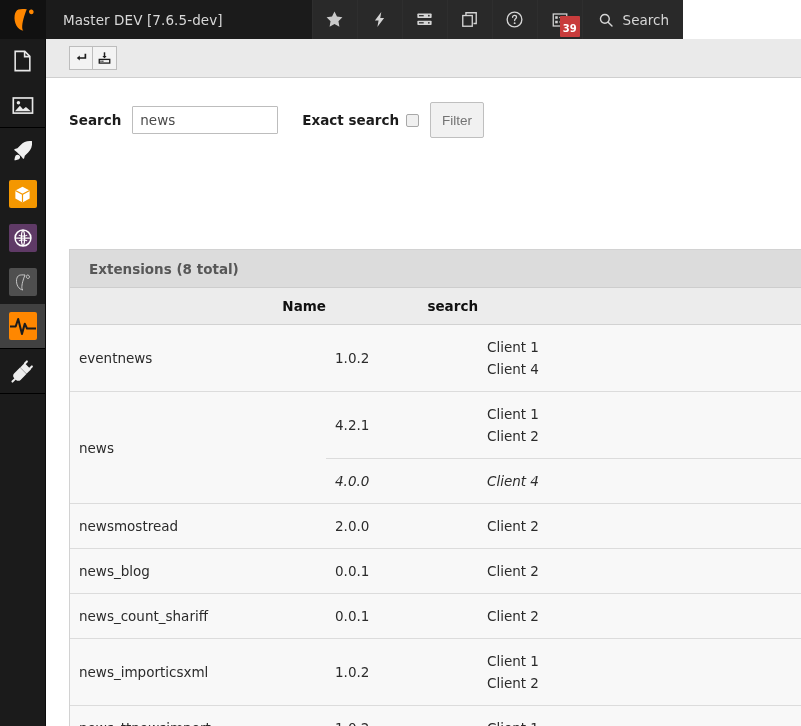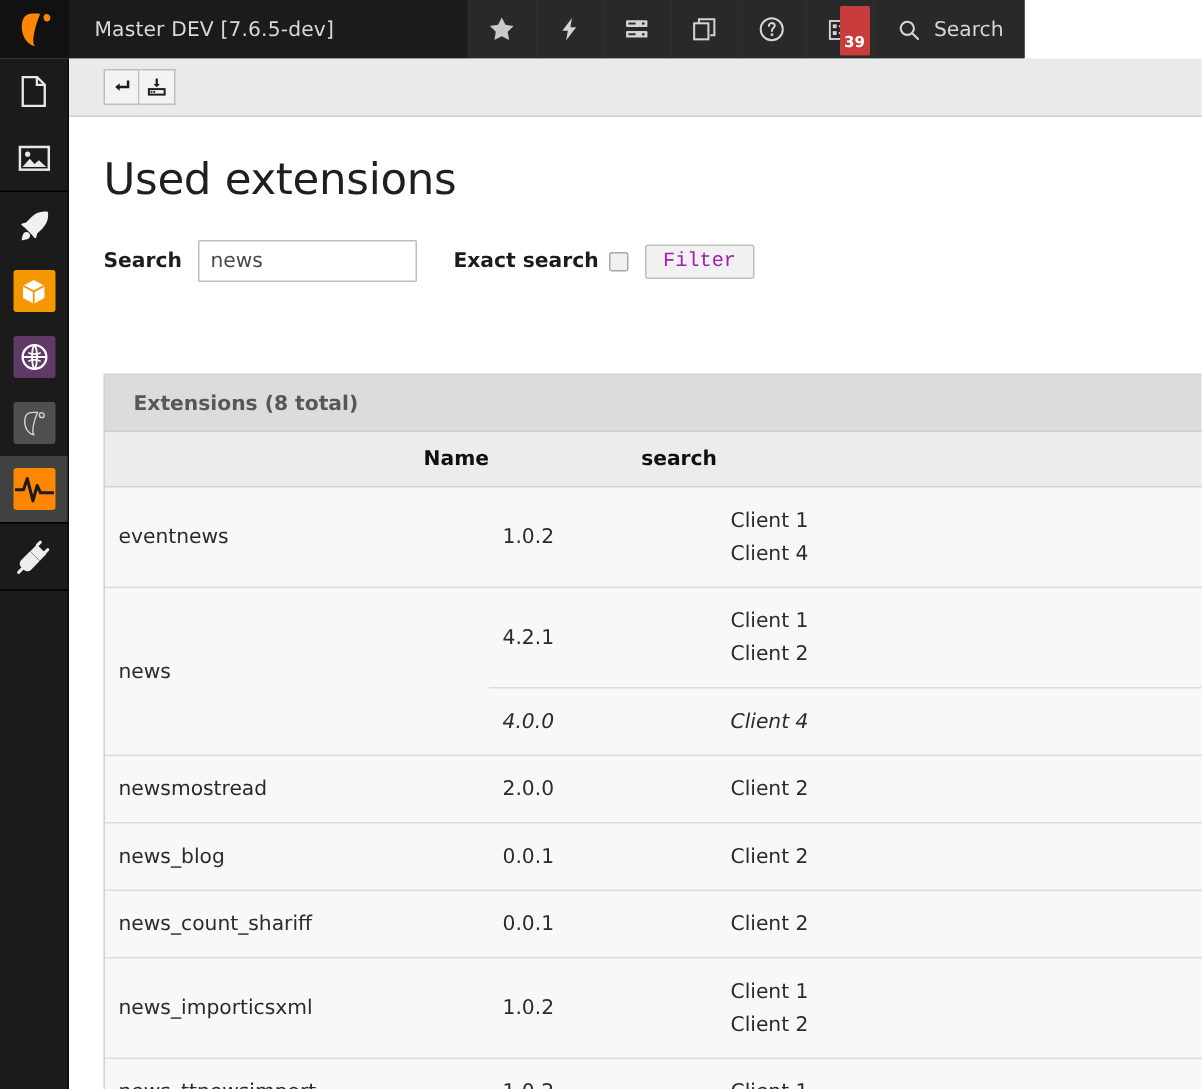--- a/index.html
+++ b/index.html
@@ -41,21 +41,21 @@
   }
   .tb-item svg { display: block; }
   #badge {
     position: absolute;
     right: 2px; bottom: 2px;
     background: #c83c3c;
     color: #fff;
     font-size: 10px;
     font-weight: bold;
     line-height: 1;
-    padding: 20px 3px 3px 3px;
+    padding: 8px 3px 3px 3px;
     border-radius: 1px;
     font-family: "DejaVu Sans", "Liberation Sans", sans-serif;
   }
   #user-cell {
     display: flex; align-items: center;
     gap: 7px;
     padding: 0 11px 0 10px;
     border-left: 1px solid #2e2e2e;
     background: #292929;
   }
@@ -177,27 +177,27 @@
   }
   #exact-check {
     width: 13px; height: 13px;
     border: 1px solid #a8a8a8;
     background: #f0f0f0;
     border-radius: 2px;
     display: inline-block;
     margin-right: 11px;
   }
   #filter-btn {
-    height: 23px;
+    height: 36px;
     padding: 0 11px;
     background: #f1f1f1;
     border: 1px solid #bfbfbf;
     font-size: 13.5px;
-    color: #a21caf;
-    font-family: Liberation Mono, monospace;
+    color: #737373;
+    font-family: Liberation Sans, sans-serif;
     border-radius: 2px;
     cursor: pointer;
   }
 
   
   #panel {
     position: absolute;
     left: 23px; top: 171px;
     width: 800px;           
     border: 1px solid #d2d2d2;
@@ -422,21 +422,20 @@
         <rect x="2" y="9.6" width="12" height="4.2" fill="none" stroke="#1c1c1c" stroke-width="1.5"></rect>
         <rect x="3.3" y="11" width="1.4" height="1.4" fill="#1c1c1c"></rect>
         <rect x="5.4" y="11" width="1.4" height="1.4" fill="#1c1c1c"></rect>
       </svg>
     </div>
   </div>
 </div>
 
 <div id="content">
 
-  <h1 id="page-title">Used extensions</h1>
 
   <div id="search-form">
     <span id="search-text-label">Search</span>
     <input id="search-input" type="text" value="news" style="">
     <span id="exact-label">Exact search</span>
     <span id="exact-check"></span>
     <button id="filter-btn">Filter</button>
   </div>
 
   <div id="panel">

